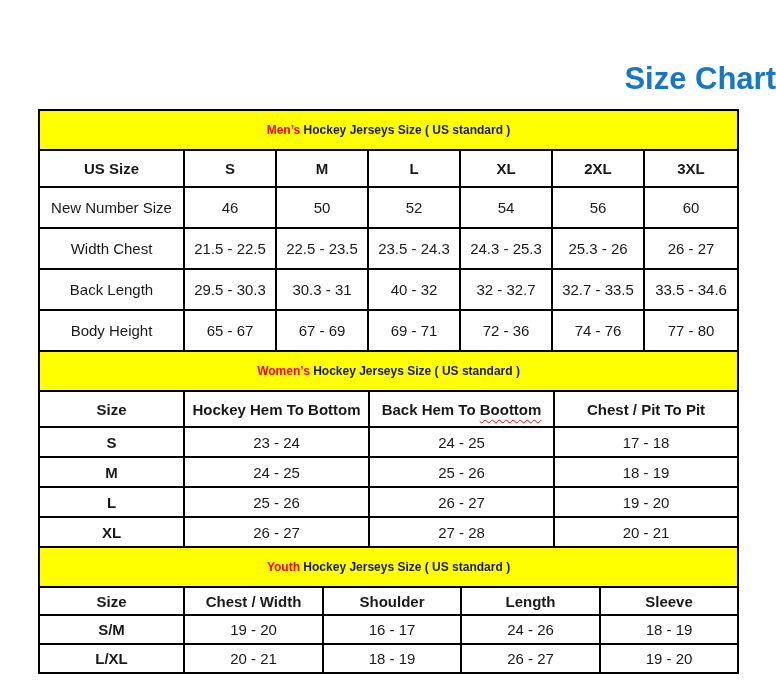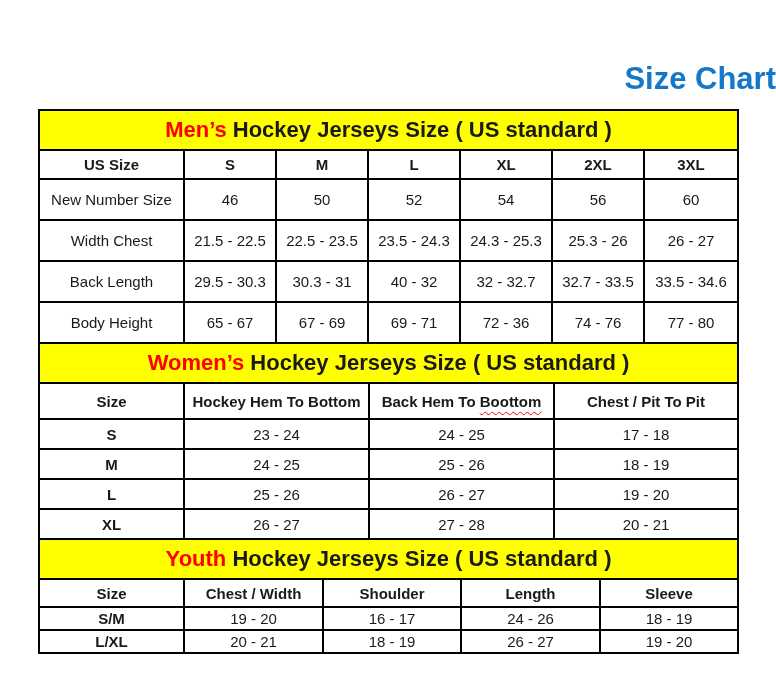--- a/index.html
+++ b/index.html
@@ -26,32 +26,32 @@
   }
   table.size-table + table.size-table{margin-top:-2px;}
   .size-table th,.size-table td{
     border:2px solid var(--border-black);
     text-align:center;vertical-align:middle;padding:0 2px;
     font-size:15px;white-space:nowrap;overflow:hidden;
   }
   tr.band-row{height:40px;}
   th.band{
     background:var(--band-yellow);
-    font-size:22px;font-weight:bold;letter-spacing:0px;margin-left:32px;
+    font-size:12px;font-weight:bold;letter-spacing:0px;margin-left:32px;
   }
   th.band .accent{color:var(--accent-red);}
   .col-head{font-weight:bold;}
   .row-label{font-weight:bold;}
   .t-mens .row-label{font-weight:normal;}
-  .t-mens tr.col-header-row{height:29px;}
+  .t-mens tr.col-header-row{height:37px;}
   .t-mens tbody tr{height:41px;}
   .t-womens tr.col-header-row{height:36px;}
   .t-womens tbody tr{height:30px;}
   .t-youth tr.col-header-row{height:28px;}
-  .t-youth tbody tr{height:23px;}
+  .t-youth tbody tr{height:29px;}
   .squiggle{
     text-decoration-line:underline;
     text-decoration-style:wavy;
     text-decoration-color:var(--accent-red);
     text-decoration-thickness:1px;
     text-underline-offset:4px;
   }
 </style>
 </head>
 <body>

